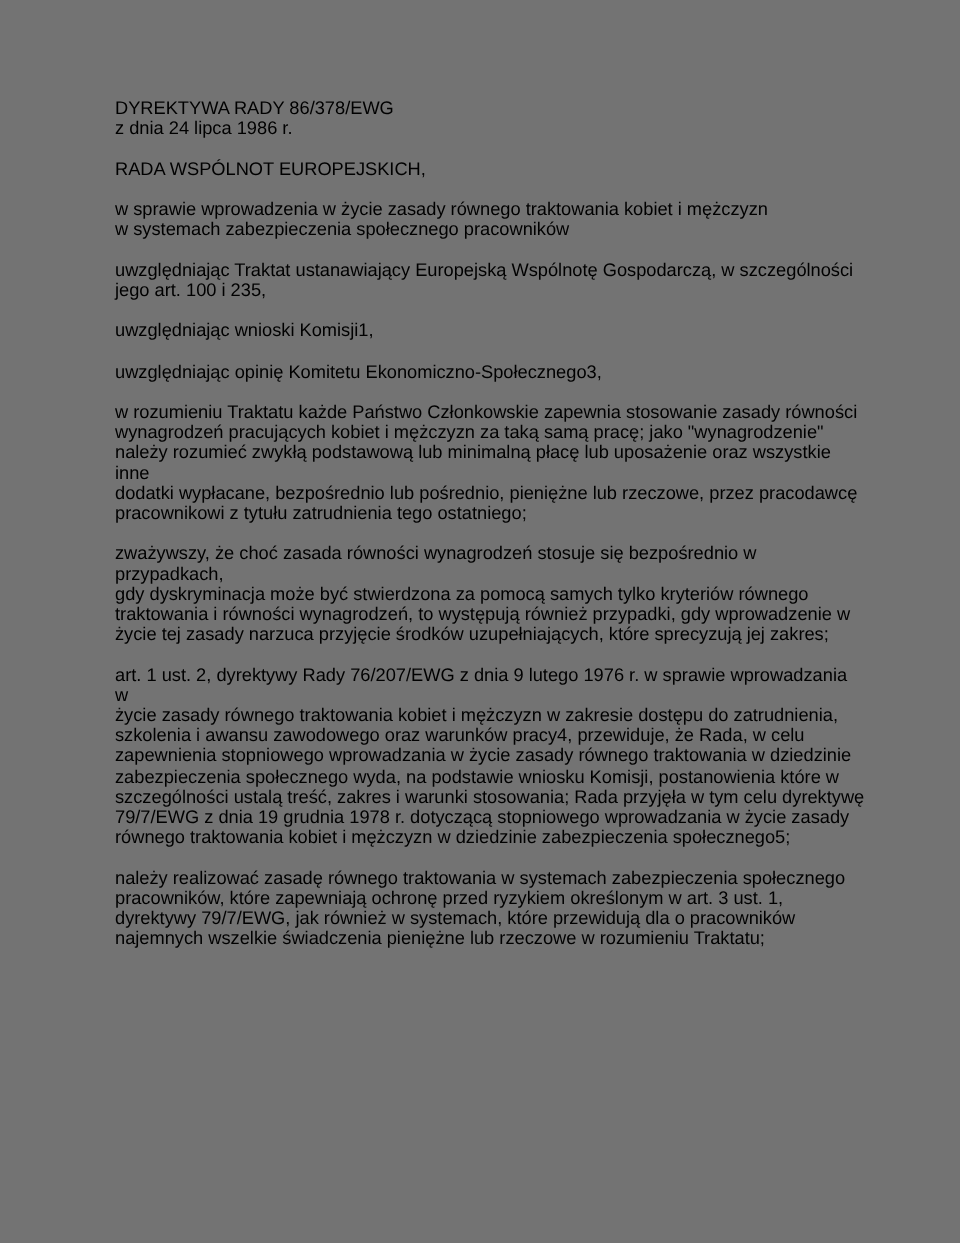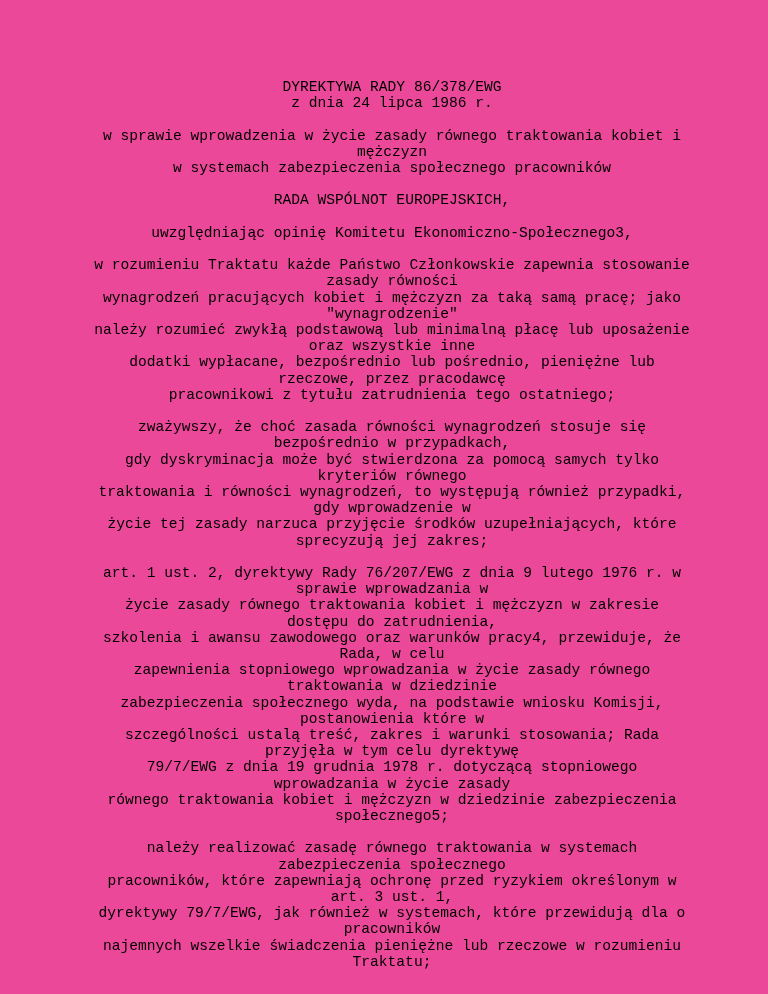--- a/index.html
+++ b/index.html
@@ -4,25 +4,24 @@
 <style>
   html, body {
     margin: 0;
     padding: 0;
     background: #ffffff;
   }
   .page {
     position: relative;
     width: 768px;
     height: 994px;
-    background: #ec4899;
+    background: #737373;
     overflow: hidden;
-    font-family: Liberation Mono, monospace;
+    font-family: Liberation Sans, sans-serif;
     color: #000000;
-    text-align: center;
   }
   .content {
     position: absolute;
     left: 92px;
     top: 79px;
     width: 600px;
     font-size: 14.6px;
     line-height: 16.2px;
     color: #000000;
   }
@@ -31,23 +30,26 @@
     white-space: pre-line; 
   }
 </style>
 </head>
 <body>
 
 <div class="page">
   <div class="content">
     <p>DYREKTYWA RADY 86/378/EWG
 z dnia 24 lipca 1986 r.</p>
+    <p>RADA WSPÓLNOT EUROPEJSKICH,</p>
     <p>w sprawie wprowadzenia w życie zasady równego traktowania kobiet i mężczyzn
 w systemach zabezpieczenia społecznego pracowników</p>
-    <p>RADA WSPÓLNOT EUROPEJSKICH,</p>
+    <p>uwzględniając Traktat ustanawiający Europejską Wspólnotę Gospodarczą, w szczególności
+jego art. 100 i 235,</p>
+    <p>uwzględniając wnioski Komisji1,</p>
     <p>uwzględniając opinię Komitetu Ekonomiczno-Społecznego3,</p>
     <p>w rozumieniu Traktatu każde Państwo Członkowskie zapewnia stosowanie zasady równości
 wynagrodzeń pracujących kobiet i mężczyzn za taką samą pracę; jako "wynagrodzenie"
 należy rozumieć zwykłą podstawową lub minimalną płacę lub uposażenie oraz wszystkie inne
 dodatki wypłacane, bezpośrednio lub pośrednio, pieniężne lub rzeczowe, przez pracodawcę
 pracownikowi z tytułu zatrudnienia tego ostatniego;</p>
     <p>zważywszy, że choć zasada równości wynagrodzeń stosuje się bezpośrednio w przypadkach,
 gdy dyskryminacja może być stwierdzona za pomocą samych tylko kryteriów równego
 traktowania i równości wynagrodzeń, to występują również przypadki, gdy wprowadzenie w
 życie tej zasady narzuca przyjęcie środków uzupełniających, które sprecyzują jej zakres;</p>

